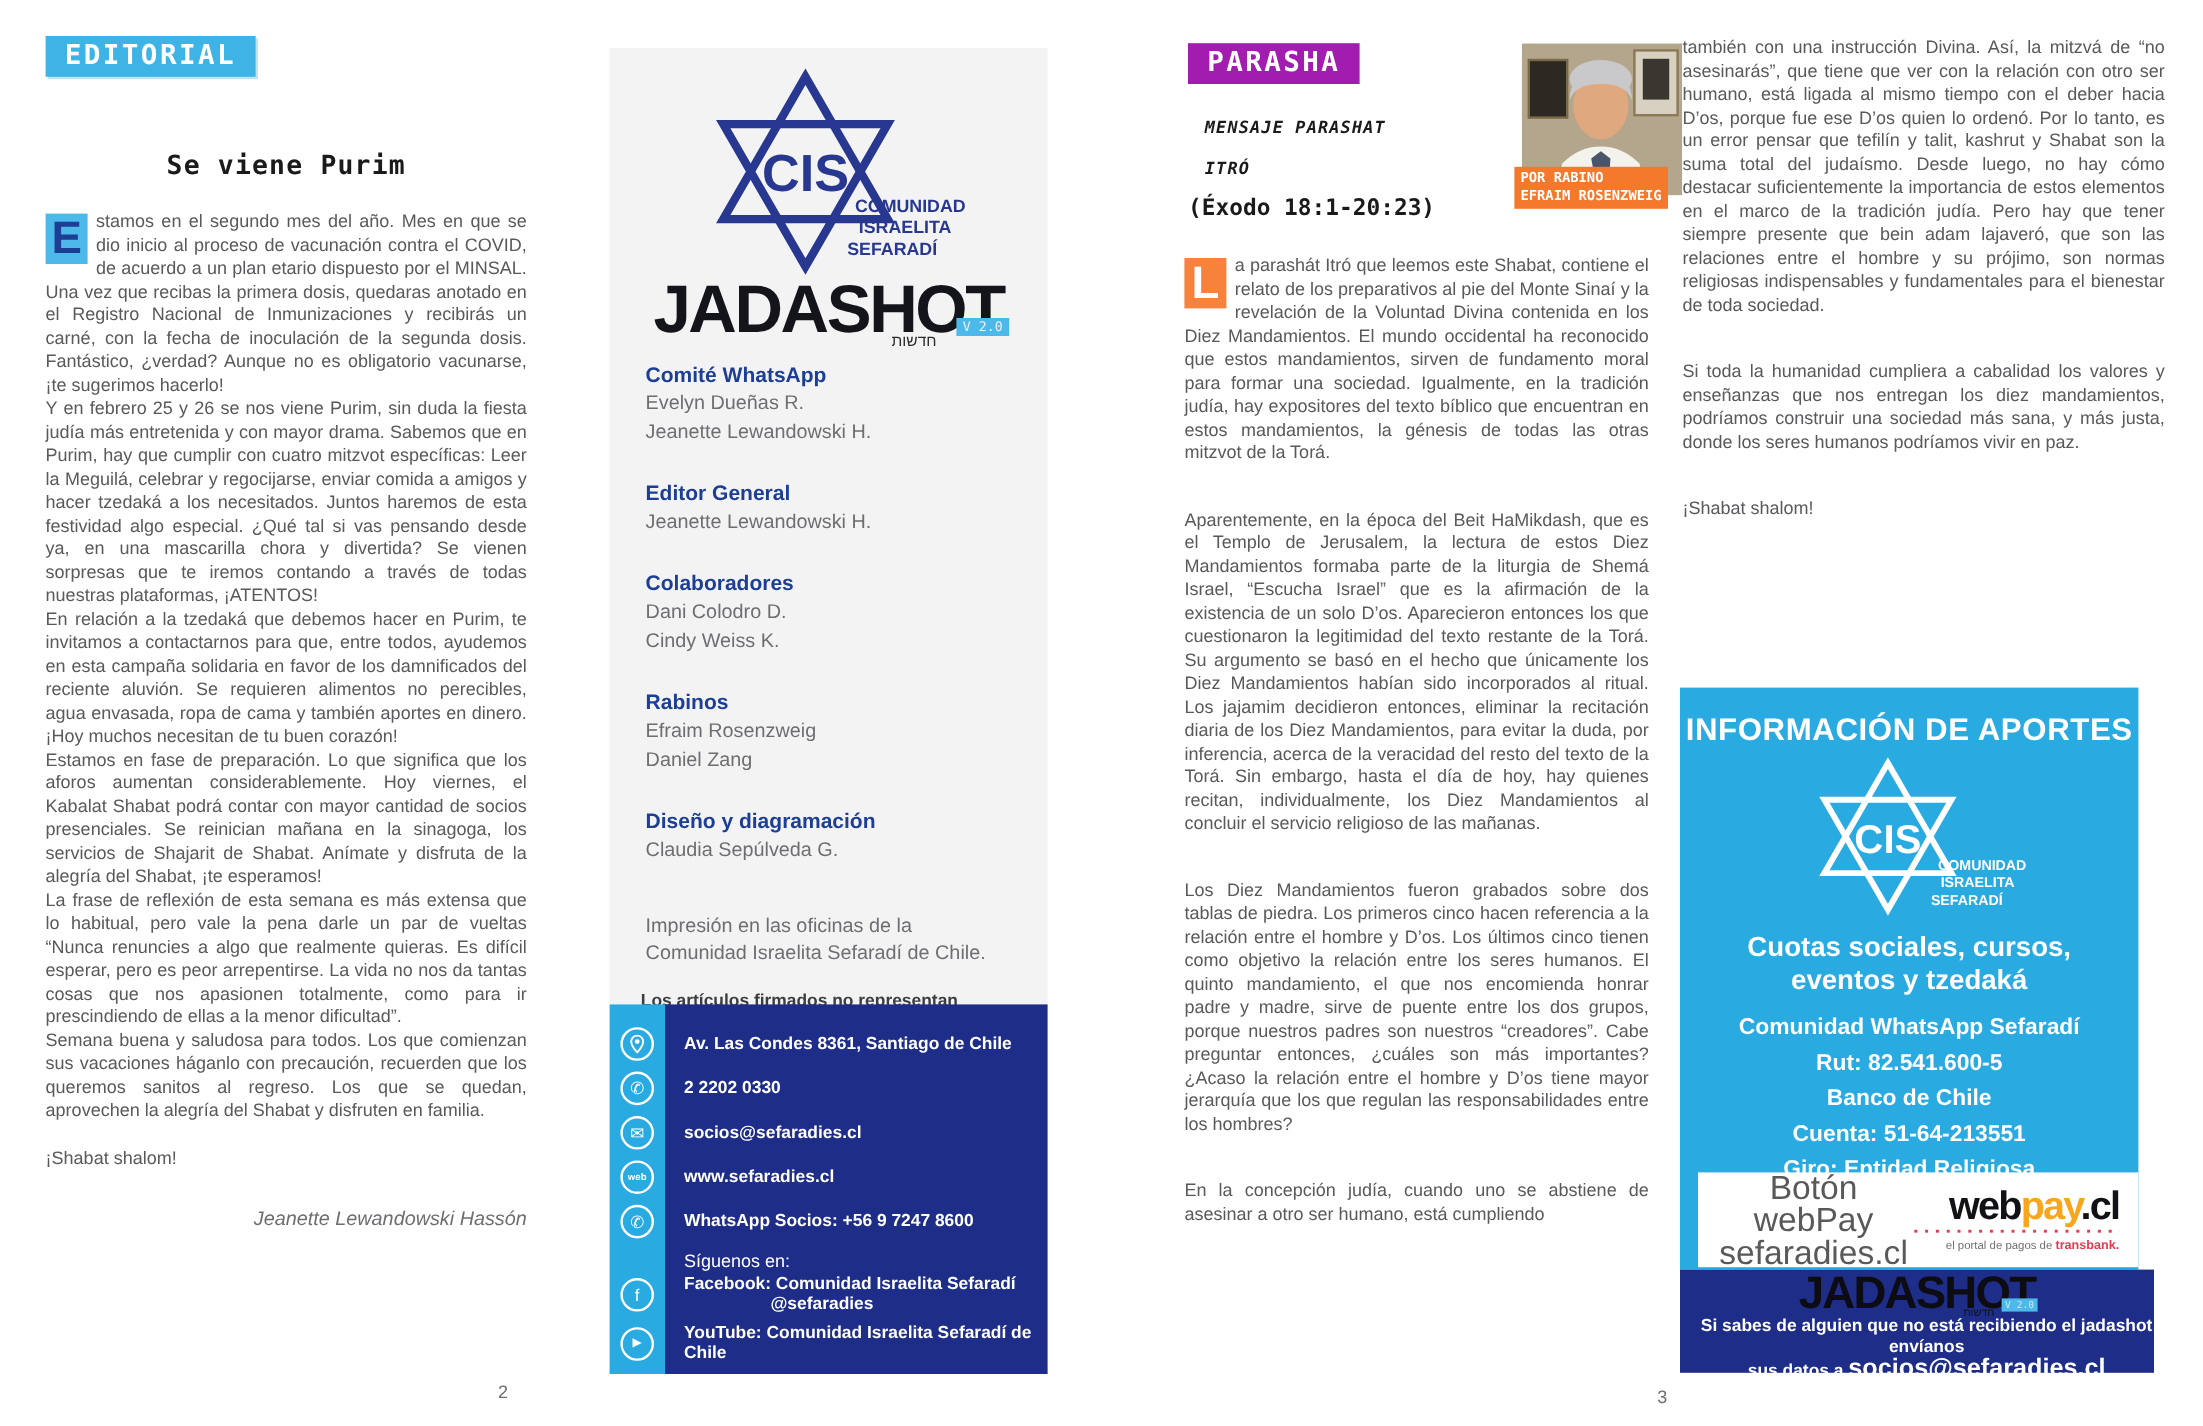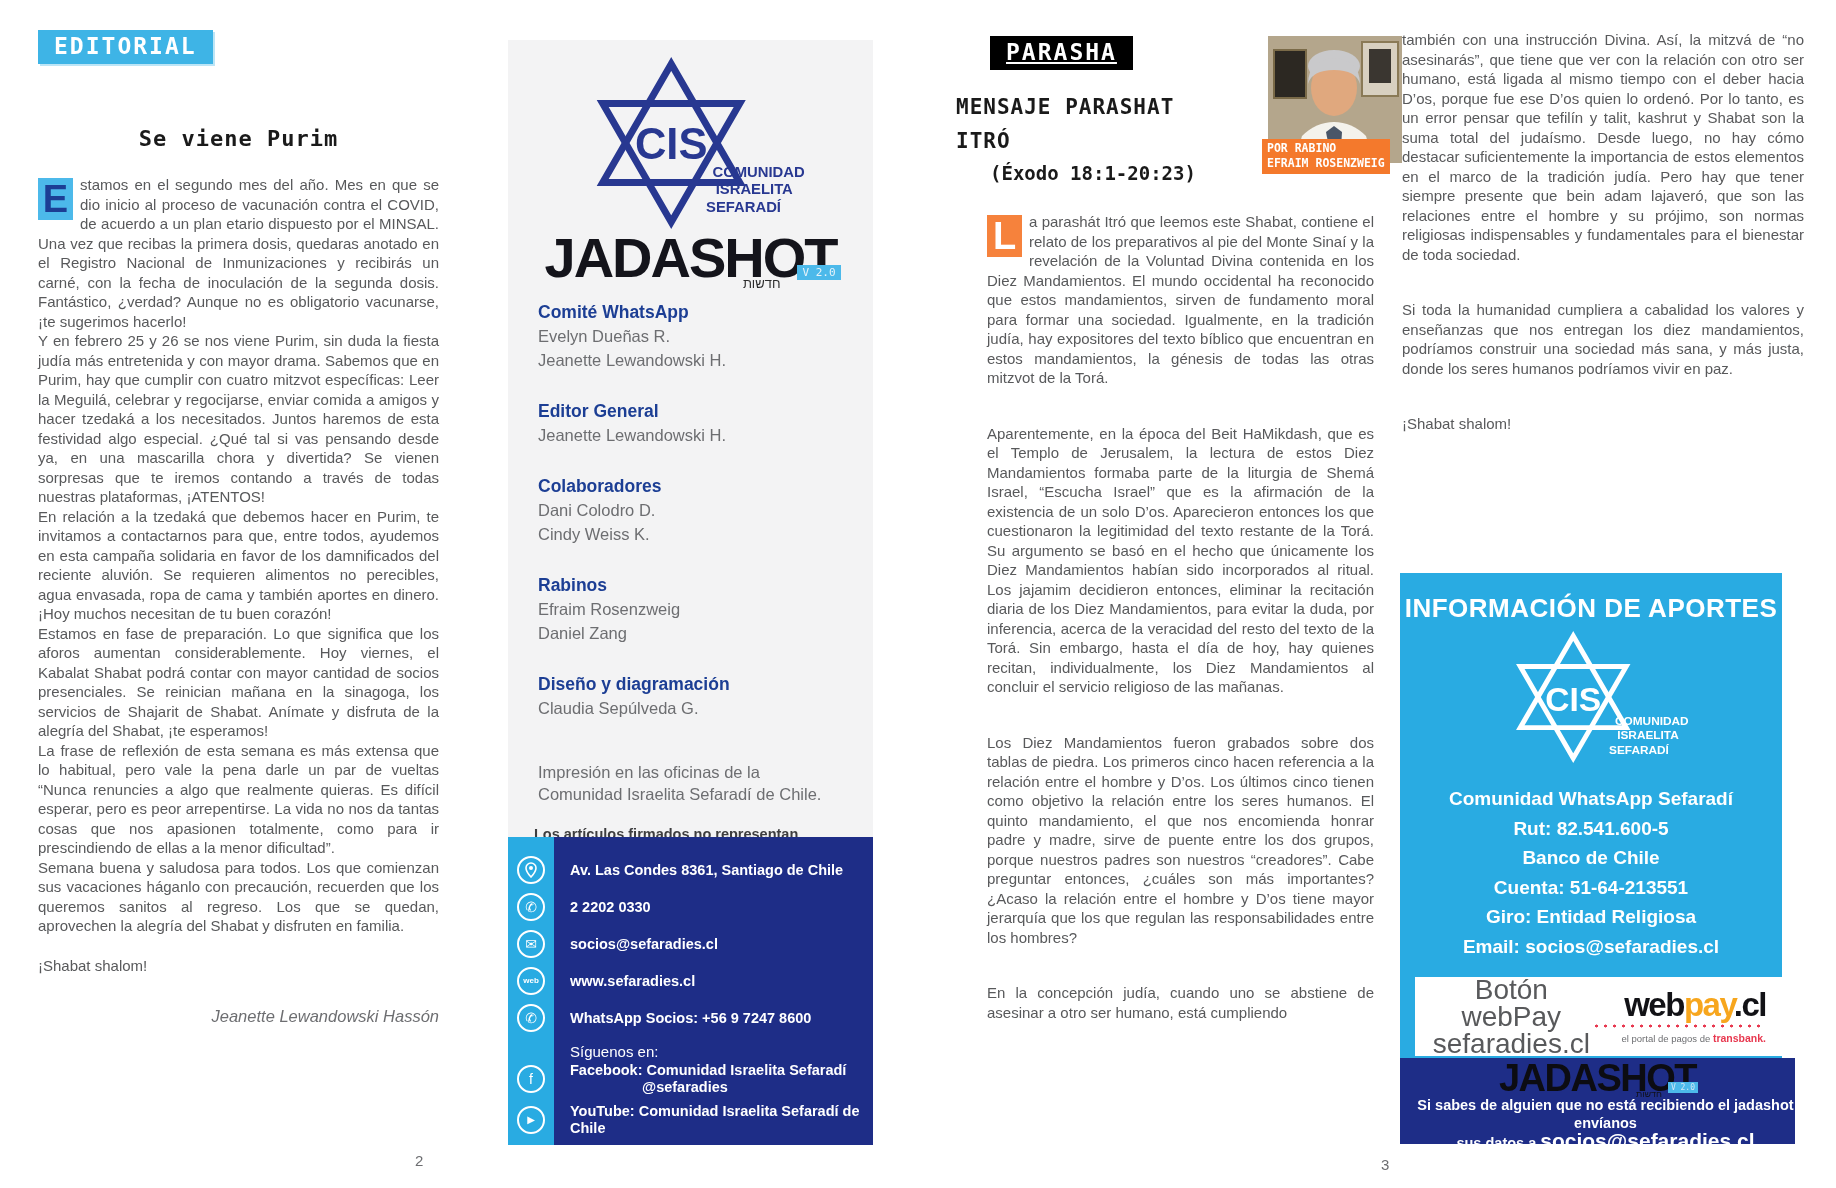--- a/index.html
+++ b/index.html
@@ -9,21 +9,21 @@
     font-family:"Liberation Sans", sans-serif; overflow:hidden;
   }
 
   
   .tag-badge {
     display:inline-block; font-family:"DejaVu Sans Mono", monospace;
     font-weight:bold; font-size:23px; letter-spacing:2px; color:#fff;
     padding:3px 16px 5px;
   }
   .tag-blue   { background:#3eb4e6; box-shadow:2px 2px 0 rgba(62,180,230,.35); }
-  .tag-orange { background:#000000;text-decoration:underline; }
+  .tag-orange { background:#a21caf; }
 
   .mono-title {
     font-family:"DejaVu Sans Mono", monospace; font-weight:bold; color:#1a1a1a;
   }
 
   
   #editorial-col { position:absolute; left:38px; top:30px; width:401px; }
   .editorial-title { margin-top:62px; text-align:center; font-size:22px; letter-spacing:1px; }
   .body-copy { margin-top:24px; font-size:15px; line-height:19.5px; color:#58595b; text-align:justify; }
   .body-copy p { margin:0; }
@@ -69,21 +69,21 @@
     display:flex; align-items:center; justify-content:center;
     color:#fff; font-size:14px; line-height:1;
   }
   .c-circle.small-txt { font-size:8px; font-weight:bold; }
   .c-text { color:#fff; font-weight:bold; font-size:14.5px; padding-left:16px; line-height:17px; }
   .c-follow { margin:10px 0 2px 62px; color:#fff; font-weight:normal; font-size:15px; }
   .c-sub { padding-left:72px; }
 
   
   #parasha-badge { position:absolute; left:990px; top:36px; }
-  #parasha-heading { position:absolute; left:956px; top:90px; font-size:21px; line-height:34px; letter-spacing:1px; }
+  #parasha-heading { position:absolute; left:1004px; top:90px; font-size:14px; line-height:34px; letter-spacing:1px;font-style:italic; }
   #parasha-sub { position:absolute; left:990px; top:162px; font-size:19px; letter-spacing:0px; }
   #rabbi-photo { position:absolute; left:1268px; top:36px; width:134px; height:127px; overflow:hidden; }
   #author-label {
     position:absolute; left:1262px; top:139px; width:128px; background:#f4792c;
     color:#fff; font-family:"DejaVu Sans Mono", monospace; font-weight:bold;
     font-size:11.5px; line-height:15px; padding:2px 5px 3px;
   }
   .article-col { position:absolute; font-size:15px; line-height:19.5px; color:#58595b; text-align:justify; }
   .article-col p { margin:0 0 36px 0; }
   #parasha-col1 { left:987px;  top:212px; width:387px; }
@@ -290,20 +290,24 @@
   <div id="aportes-box">
     <div class="aportes-title">INFORMACIÓN DE APORTES</div>
     <svg class="cis-logo-svg" width="206" height="142" viewBox="0 0 206 144" style="margin-top:6px;">
       <polygon points="85,6 31.3,99 138.7,99" fill="none" stroke="#ffffff" stroke-width="5"></polygon>
       <polygon points="85,130 31.3,37 138.7,37" fill="none" stroke="#ffffff" stroke-width="5"></polygon>
       <text x="85" y="82" text-anchor="middle" font-family="Liberation Sans, sans-serif" font-weight="bold" font-size="34" fill="#ffffff">CIS</text>
       <text x="202" y="96" text-anchor="end" font-family="Liberation Sans, sans-serif" font-weight="bold" font-size="12" fill="#ffffff">COMUNIDAD</text>
       <text x="192" y="111" text-anchor="end" font-family="Liberation Sans, sans-serif" font-weight="bold" font-size="12" fill="#ffffff">ISRAELITA</text>
       <text x="182" y="126" text-anchor="end" font-family="Liberation Sans, sans-serif" font-weight="bold" font-size="12" fill="#ffffff">SEFARADÍ</text>
     </svg>
+    <div class="aportes-sub">
+      <div>Cuotas sociales, cursos,</div>
+      <div>eventos y tzedaká</div>
+    </div>
     <div class="aportes-lines">
       <div class="aportes-line">Comunidad WhatsApp Sefaradí</div>
       <div class="aportes-line">Rut: 82.541.600-5</div>
       <div class="aportes-line">Banco de Chile</div>
       <div class="aportes-line">Cuenta: 51-64-213551</div>
       <div class="aportes-line">Giro: Entidad Religiosa</div>
       <div class="aportes-line">Email: socios@sefaradies.cl</div>
     </div>
   </div>
 

